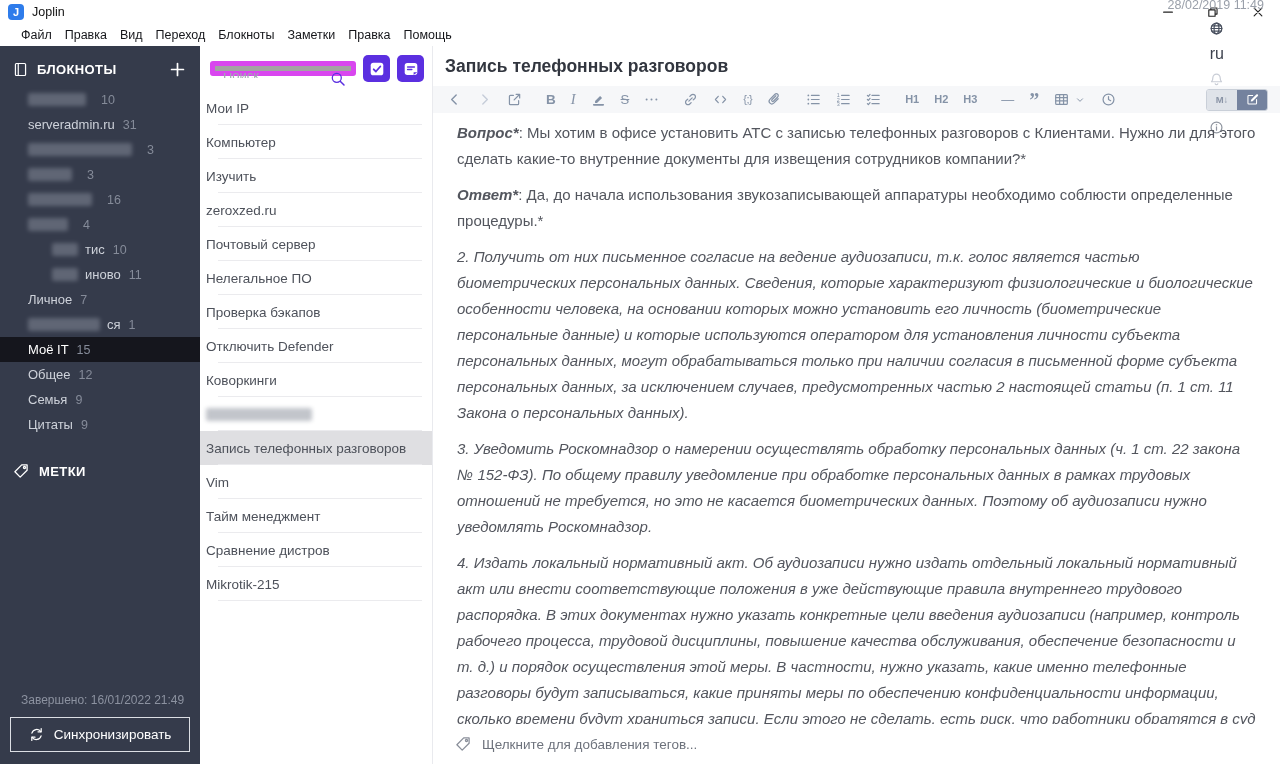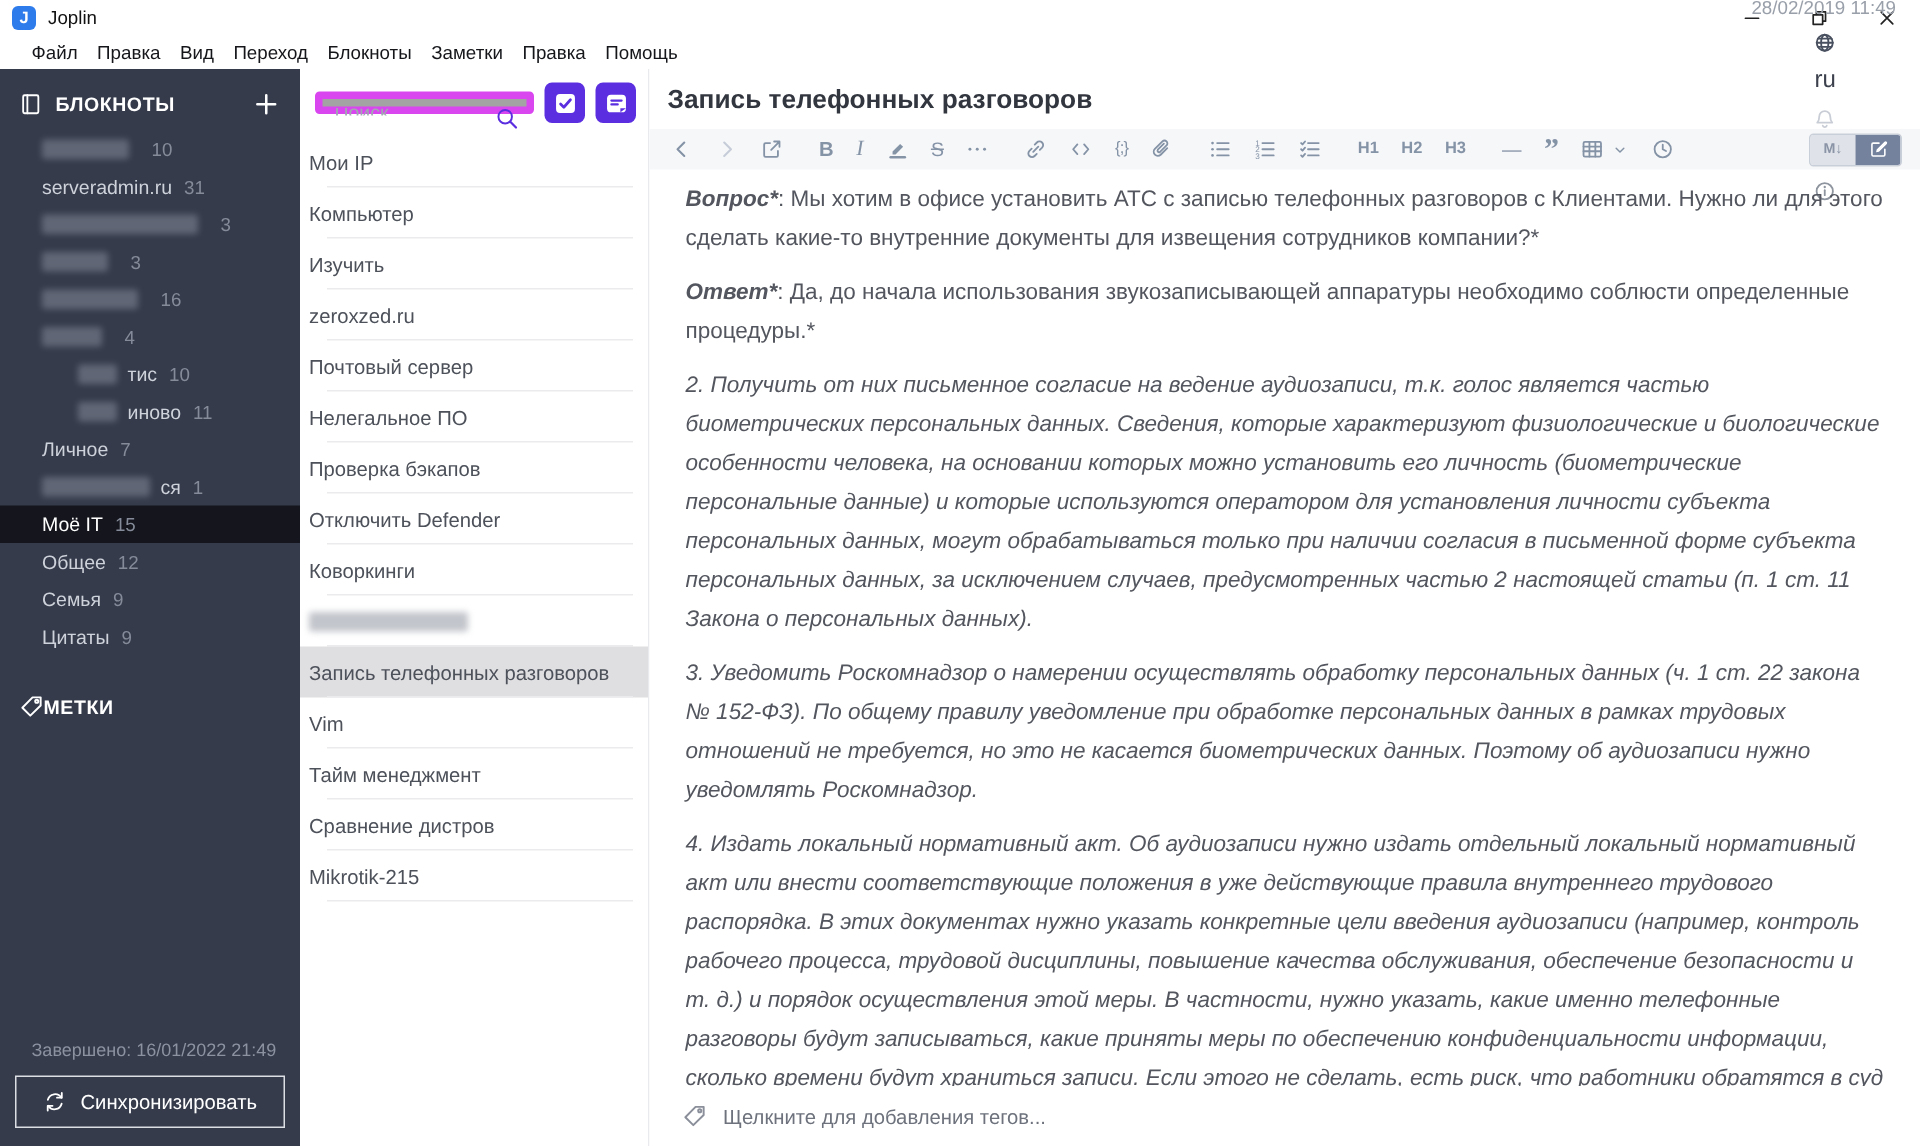--- a/index.html
+++ b/index.html
@@ -29,21 +29,21 @@
   .sb-header { display: flex; align-items: center; padding: 15px 14px 9px 13px; color: #fff; }
   .sb-header-label { font-weight: 700; font-size: 13px; letter-spacing: .4px; margin-left: 9px; }
   .sb-plus { margin-left: auto; color: #fff; }
   .all-notes { display: flex; align-items: center; gap: 9px; padding: 4px 0 6px 26px; color: #9096a3; font-size: 13px; }
   .nb-row { display: flex; align-items: center; height: 25px; padding-left: 28px; font-size: 13px; color: #ced2da; white-space: nowrap; }
   .nb-row.indent { padding-left: 52px; }
   .nb-row.selected { background: var(--sidebar-sel); color: #fff; }
   .nb-count { margin-left: 8px; color: #858b99; font-size: 12.5px; }
   .sb-blur { display: inline-block; height: 13px; border-radius: 2px; background: #848a98; opacity: .55;
              filter: blur(2px); margin-right: 7px; flex-shrink: 0; }
-  .tags-header { display: flex; align-items: center; gap: 0; padding: 26px 14px 8px 13px; color: #fff;
+  .tags-header { display: flex; align-items: center; gap: 10px; padding: 26px 14px 8px 13px; color: #fff;
                  font-weight: 700; font-size: 13px; letter-spacing: .4px; }
   .sb-bottom { margin-top: auto; padding: 0 10px 12px 10px; }
   .sync-status { color: #8c92a0; font-size: 12px; margin: 0 0 10px 11px; }
   .sync-btn { display: flex; align-items: center; justify-content: center; gap: 10px; height: 35px; width: 100%;
               border: 1px solid #dcdfe4; border-radius: 0; background: transparent; color: #fff; font-size: 13.5px;
               font-family: inherit; }
 
   
   .notelist { width: 233px; background: #fff; border-right: 1px solid #e9eaee; display: flex; flex-direction: column; flex-shrink: 0; }
   .search-row { display: flex; align-items: center; gap: 7px; padding: 9px 8px 9px 10px; }

